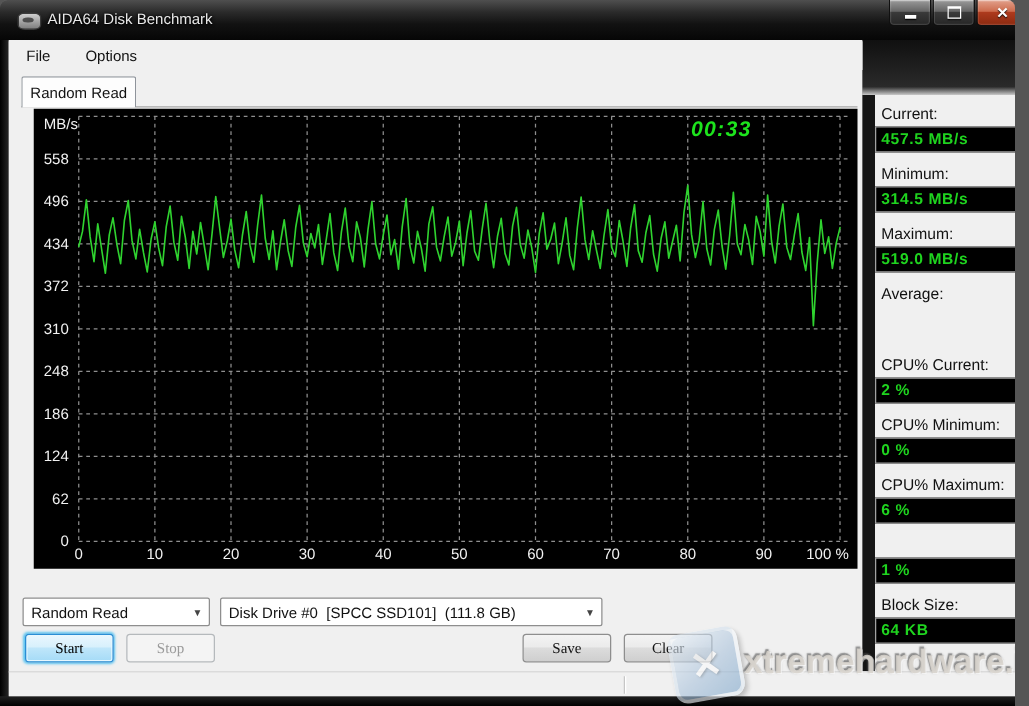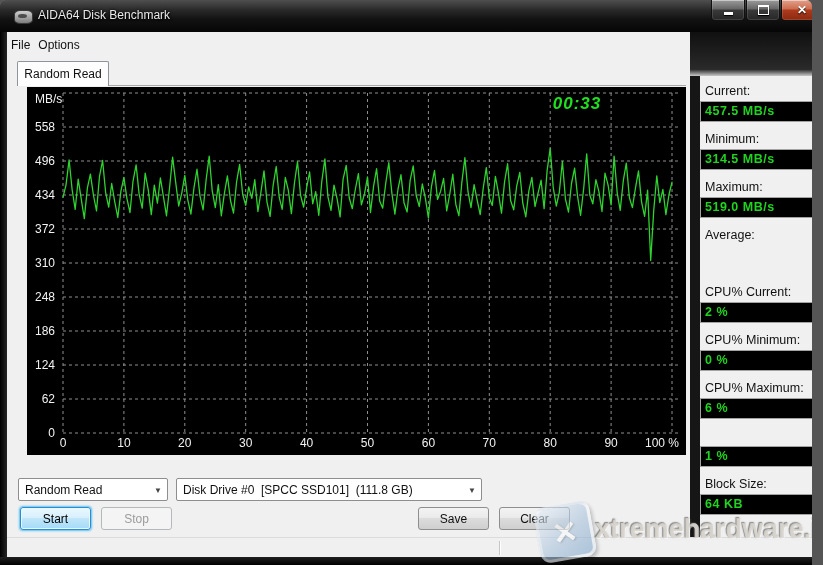--- a/index.html
+++ b/index.html
@@ -33,21 +33,21 @@
 
   
   .client-main{position:absolute;left:7px;top:32px;width:683px;height:505px;background:#f0f0f0;}
   .top-right-dark{position:absolute;left:690px;top:32px;width:126px;height:44px;
     background:linear-gradient(180deg,#101010,#2a2a2a 85%,#c9c9c9 100%);}
   .groove{position:absolute;left:690px;top:76px;width:10px;height:461px;background:#161616;}
   .panel{position:absolute;left:700px;top:76px;width:116px;height:461px;background:#f0f0f0;}
 
   
   .menubar{position:absolute;left:7px;top:33px;width:683px;height:23px;background:#f0f0f0;display:flex;align-items:center;}
-  .menu-item{font-size:12px;color:#111;padding:3px 4px;cursor:default;}
+  .menu-item{font-size:12px;color:#111;padding:3px 14px;cursor:default;}
 
   
   .tab-underline{position:absolute;left:17px;top:85px;width:669px;height:1px;background:#a7a7a7;}
   .tab{position:absolute;left:17px;top:61px;width:92px;height:25px;background:#fdfdfd;
     border:1px solid #8f949b;border-bottom:none;border-radius:2px 2px 0 0;
     font-size:12px;color:#111;display:flex;align-items:center;justify-content:center;box-sizing:border-box;}
 
   
   .chart{position:absolute;left:27px;top:87px;width:659px;height:368px;background:#000;}
   .chart-ylabel{position:absolute;left:8px;top:5px;color:#f2f2f2;font-size:12px;}
@@ -57,21 +57,21 @@
   
   .combo{position:absolute;height:23px;background:#fff;border:1px solid #8e8e8e;border-radius:2px;
     box-sizing:border-box;font-size:12px;color:#111;display:flex;align-items:center;cursor:default;}
   .combo .combo-text{padding-left:6px;white-space:pre;overflow:hidden;}
   .combo .arrow{position:absolute;right:5px;top:7px;font-size:8px;color:#444;}
   #combo-bench{left:18px;top:478px;width:150px;}
   #combo-drive{left:176px;top:478px;width:306px;}
 
   
   .btn{position:absolute;width:71px;height:23px;border-radius:3px;font-size:12px;
-    display:flex;align-items:center;justify-content:center;box-sizing:border-box;cursor:default;}
+    display:flex;align-items:center;justify-content:center;box-sizing:border-box;cursor:default;font-family:Liberation Serif, serif;}
   .btn.normal{background:linear-gradient(180deg,#f3f3f3,#ebebeb 45%,#dcdcdc 50%,#cfcfcf);
     border:1px solid #8e8e8e;color:#111;}
   .btn.default-focus{background:linear-gradient(180deg,#eaf7fe,#d8f0fc 45%,#bfe6fa 50%,#a5dbf7);
     border:1px solid #2a8dd4;box-shadow:0 0 2px 1px #5bc4f1, inset 0 0 0 1px #e8f8ff;color:#000;}
   .btn.disabled{background:#f4f4f4;border:1px solid #b5b9bc;color:#9b9b9b;}
   #btn-start{left:20px;top:507px;}
   #btn-stop{left:101px;top:507px;}
   #btn-save{left:418px;top:507px;}
   #btn-clear{left:499px;top:507px;}
 

